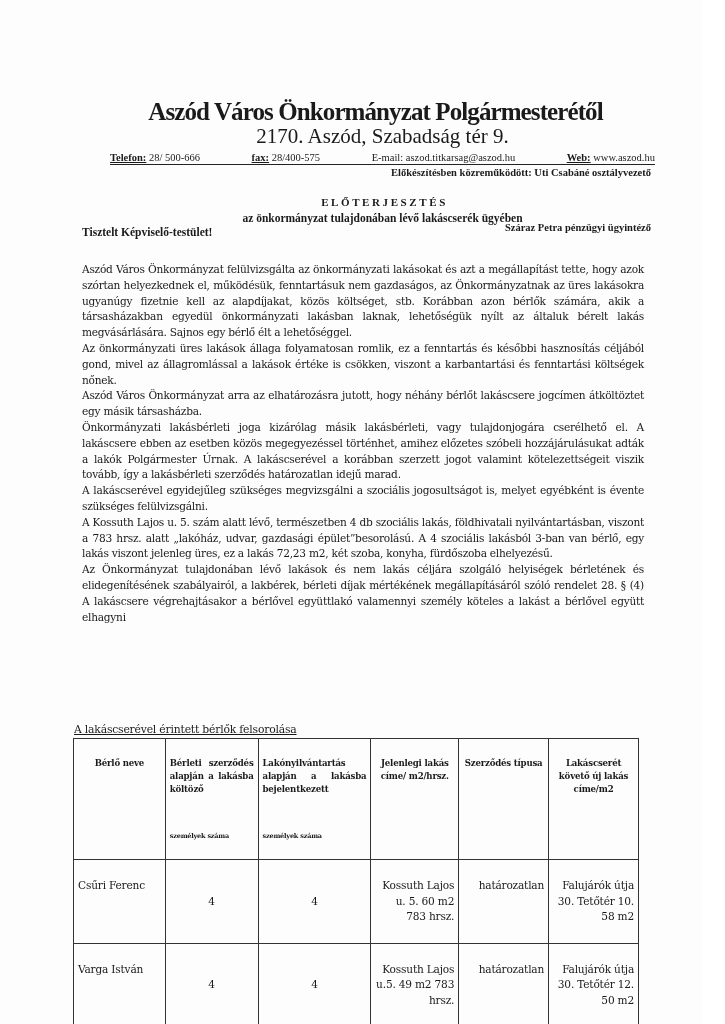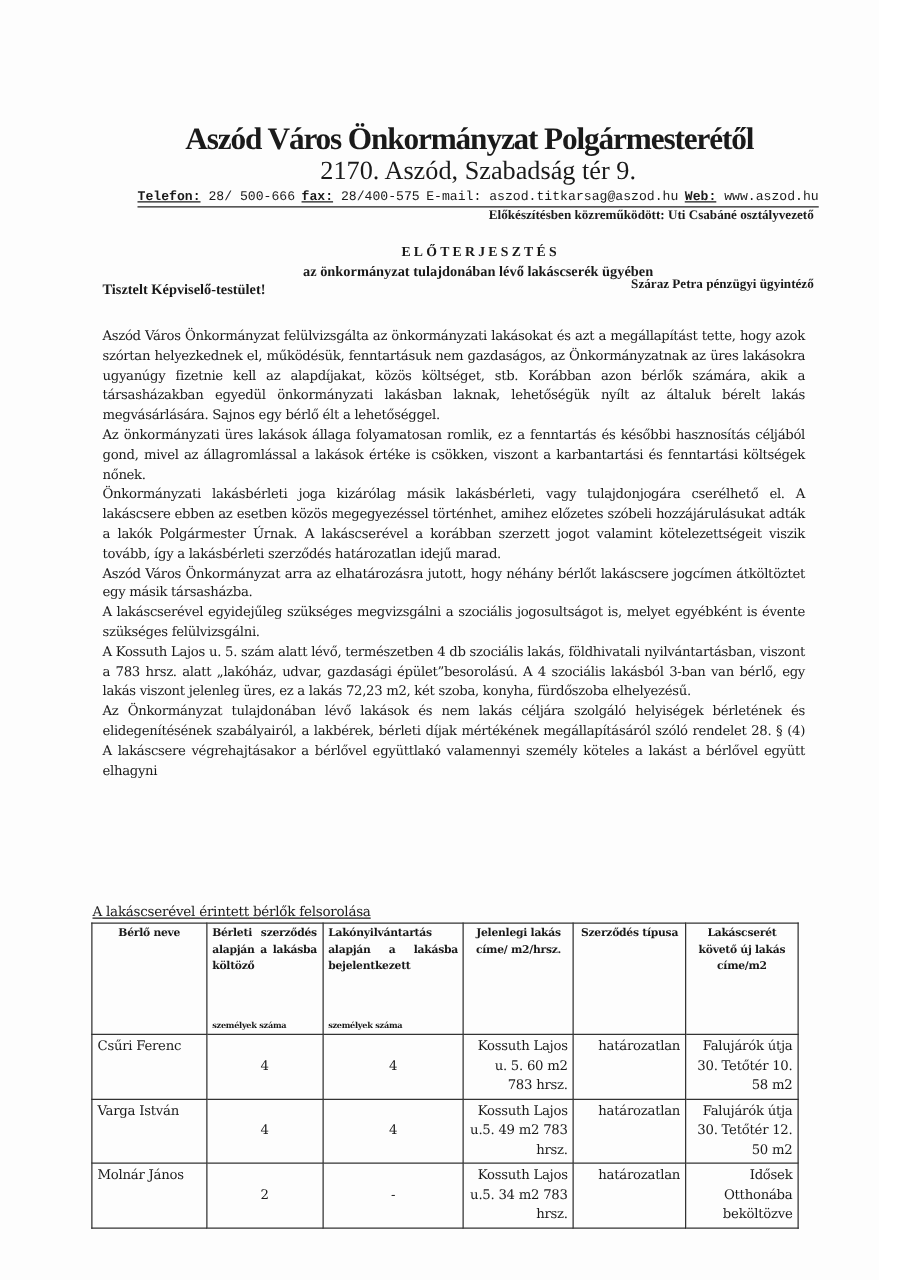--- a/index.html
+++ b/index.html
@@ -4,39 +4,39 @@
 <style>
   html, body { margin: 0; padding: 0; background: #ffffff; }
   body { width: 725px; height: 1024px; position: relative; overflow: hidden; color: #1a1a1a; }
   .page { position: absolute; left: 0; top: 0; width: 703px; height: 1024px; background: #fdfdfd; }
 
   .hdr-title { position: absolute; left: 0; width: 725px; top: 98px; text-align: center;
     font-family: "Liberation Serif", serif; font-weight: bold; font-size: 25px; letter-spacing: -0.9px; transform: translateX(13px); }
   .hdr-addr { position: absolute; left: 0; width: 725px; top: 124px; text-align: center;
     font-family: "Liberation Serif", serif; font-size: 21px; transform: translateX(20px); }
   .hdr-contact { position: absolute; left: 110px; top: 152px; width: 545px; display: flex; justify-content: space-between;
-    font-family: Liberation Mono, monospace; font-size: 10.5px; border-bottom: 1.5px solid #222; padding-bottom: 1px; }
+    font-family: Liberation Serif, serif; font-size: 10.5px; border-bottom: 1.5px solid #222; padding-bottom: 1px; }
   .hdr-contact b { font-weight: bold; text-decoration: underline; }
   .prep { position: absolute; right: 52px; text-align: right; font-family: "Liberation Serif", serif; font-weight: bold; font-size: 10.5px; }
   .prep1 { top: 167px; }
   .prep2 { top: 182px; margin-top: 40px; }
   .doc-kind { position: absolute; left: 0; width: 725px; top: 196px; text-align: center; font-family: "Liberation Serif", serif;
     font-weight: bold; font-size: 11px; letter-spacing: 2.6px; transform: translateX(22px); }
   .doc-subject { position: absolute; left: 0; width: 725px; top: 212px; text-align: center; font-family: "Liberation Serif", serif;
     font-weight: bold; font-size: 11.5px; transform: translateX(20px); }
   .salutation { position: absolute; left: 82px; top: 226px; font-family: "Liberation Serif", serif; font-weight: bold; font-size: 11.5px; }
 
   .body-text { position: absolute; left: 82px; top: 262px; width: 562px; font-family: "DejaVu Serif", serif; font-size: 10.6px;
     line-height: 15.8px; text-align: justify; letter-spacing: -0.25px; }
   .body-text p { margin: 0; }
 
   .tbl-caption { position: absolute; left: 74px; top: 723px; font-family: "DejaVu Serif", serif; font-size: 10.8px; text-decoration: underline; letter-spacing: -0.2px; }
   table.tenants { position: absolute; left: 73px; top: 738px; width: 566px; border-collapse: collapse;
     font-family: "DejaVu Serif", serif; font-size: 10.6px; letter-spacing: -0.2px; }
-  table.tenants th, table.tenants td { border: 1px solid #333; vertical-align: top; padding: 2px 4px; }
+  table.tenants th, table.tenants td { border: 1px solid #333; vertical-align: top; padding: 18px 4px; }
   table.tenants th { font-weight: bold; font-size: 8.6px; line-height: 13px; height: 46px; }
   th .small { display: block; font-size: 6.5px; line-height: 9px; margin-top: 36px; }
   th.c1 { text-align: center; }
   th.c2, th.c3 { text-align: justify; }
   th.c4, th.c5, th.c6 { text-align: center; font-weight: normal; }
   th.c6 { font-weight: bold; }
   td { line-height: 15.5px; margin-left: 32px; }
   td.name { text-align: left; }
   td.num { text-align: center; vertical-align: middle !important; }
   td.ctr { text-align: right; }
@@ -62,22 +62,22 @@
   <div class="prep prep1">Előkészítésben közreműködött: Uti Csabáné osztályvezető</div>
   <div class="prep prep2">Száraz Petra pénzügyi ügyintéző</div>
 
   <div class="doc-kind">ELŐTERJESZTÉS</div>
   <div class="doc-subject">az önkormányzat tulajdonában lévő lakáscserék ügyében</div>
   <div class="salutation">Tisztelt Képviselő-testület!</div>
 
   <div class="body-text">
     <p>Aszód Város Önkormányzat felülvizsgálta az önkormányzati lakásokat és azt a megállapítást tette, hogy azok szórtan helyezkednek el, működésük, fenntartásuk nem gazdaságos, az Önkormányzatnak az üres lakásokra ugyanúgy fizetnie kell az alapdíjakat, közös költséget, stb. Korábban azon bérlők számára, akik a társasházakban egyedül önkormányzati lakásban laknak, lehetőségük nyílt az általuk bérelt lakás megvásárlására. Sajnos egy bérlő élt a lehetőséggel.</p>
     <p>Az önkormányzati üres lakások állaga folyamatosan romlik, ez a fenntartás és későbbi hasznosítás céljából gond, mivel az állagromlással a lakások értéke is csökken, viszont a karbantartási és fenntartási költségek nőnek.</p>
+    <p>Aszód Város Önkormányzat arra az elhatározásra jutott, hogy néhány bérlőt lakáscsere jogcímen átköltöztet egy másik társasházba.</p>
     <p>Önkormányzati lakásbérleti joga kizárólag másik lakásbérleti, vagy tulajdonjogára cserélhető el. A lakáscsere ebben az esetben közös megegyezéssel történhet, amihez előzetes szóbeli hozzájárulásukat adták a lakók Polgármester Úrnak. A lakáscserével a korábban szerzett jogot valamint kötelezettségeit viszik tovább, így a lakásbérleti szerződés határozatlan idejű marad.</p>
-    <p>Aszód Város Önkormányzat arra az elhatározásra jutott, hogy néhány bérlőt lakáscsere jogcímen átköltöztet egy másik társasházba.</p>
     <p>A lakáscserével egyidejűleg szükséges megvizsgálni a szociális jogosultságot is, melyet egyébként is évente szükséges felülvizsgálni.</p>
     <p>A Kossuth Lajos u. 5. szám alatt lévő, természetben 4 db szociális lakás, földhivatali nyilvántartásban, viszont a 783 hrsz. alatt „lakóház, udvar, gazdasági épület”besorolású. A 4 szociális lakásból 3-ban van bérlő, egy lakás viszont jelenleg üres, ez a lakás 72,23 m2, két szoba, konyha, fürdőszoba elhelyezésű.</p>
     <p>Az Önkormányzat tulajdonában lévő lakások és nem lakás céljára szolgáló helyiségek bérletének és elidegenítésének szabályairól, a lakbérek, bérleti díjak mértékének megállapításáról szóló rendelet 28. § (4) A lakáscsere végrehajtásakor a bérlővel együttlakó valamennyi személy köteles a lakást a bérlővel együtt elhagyni</p>
   </div>
 
   <div class="tbl-caption">A lakáscserével érintett bérlők felsorolása</div>
 
   <table class="tenants">
     <colgroup>
       <col style="width:92px">

